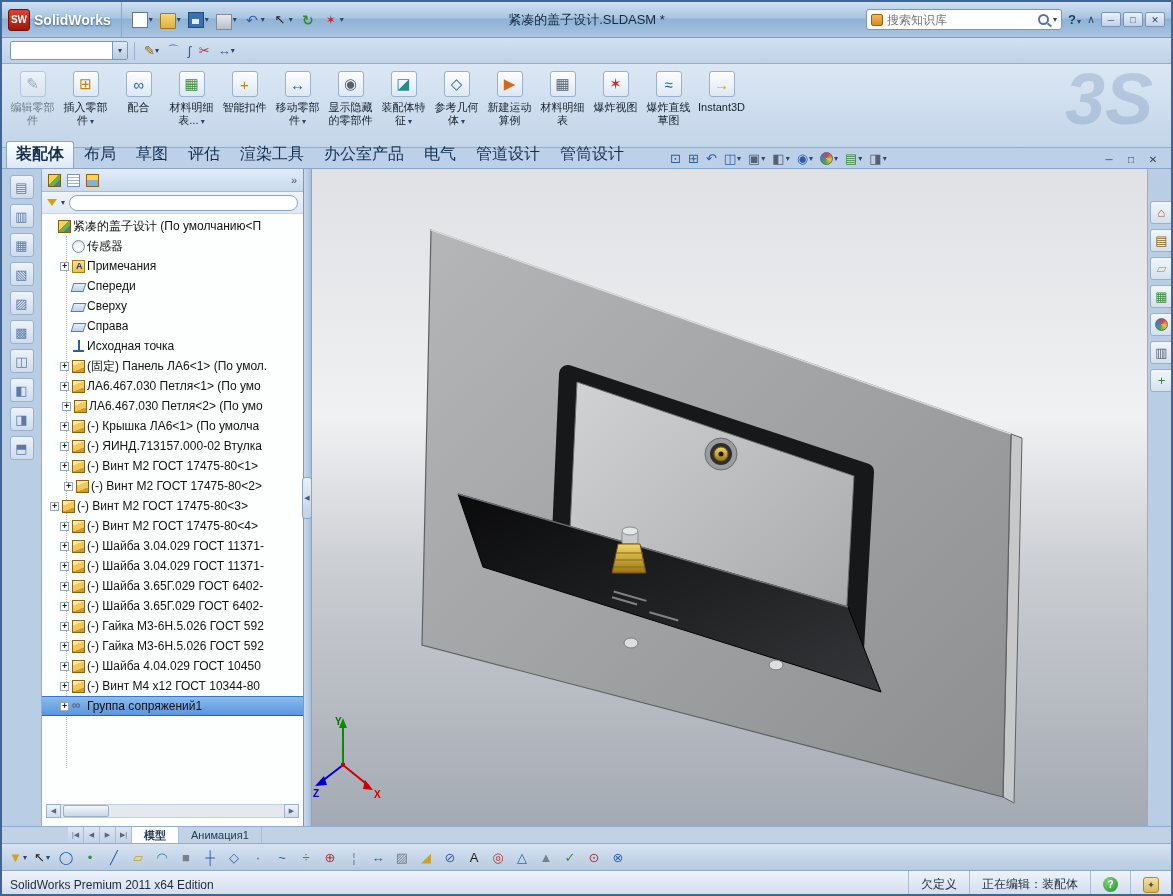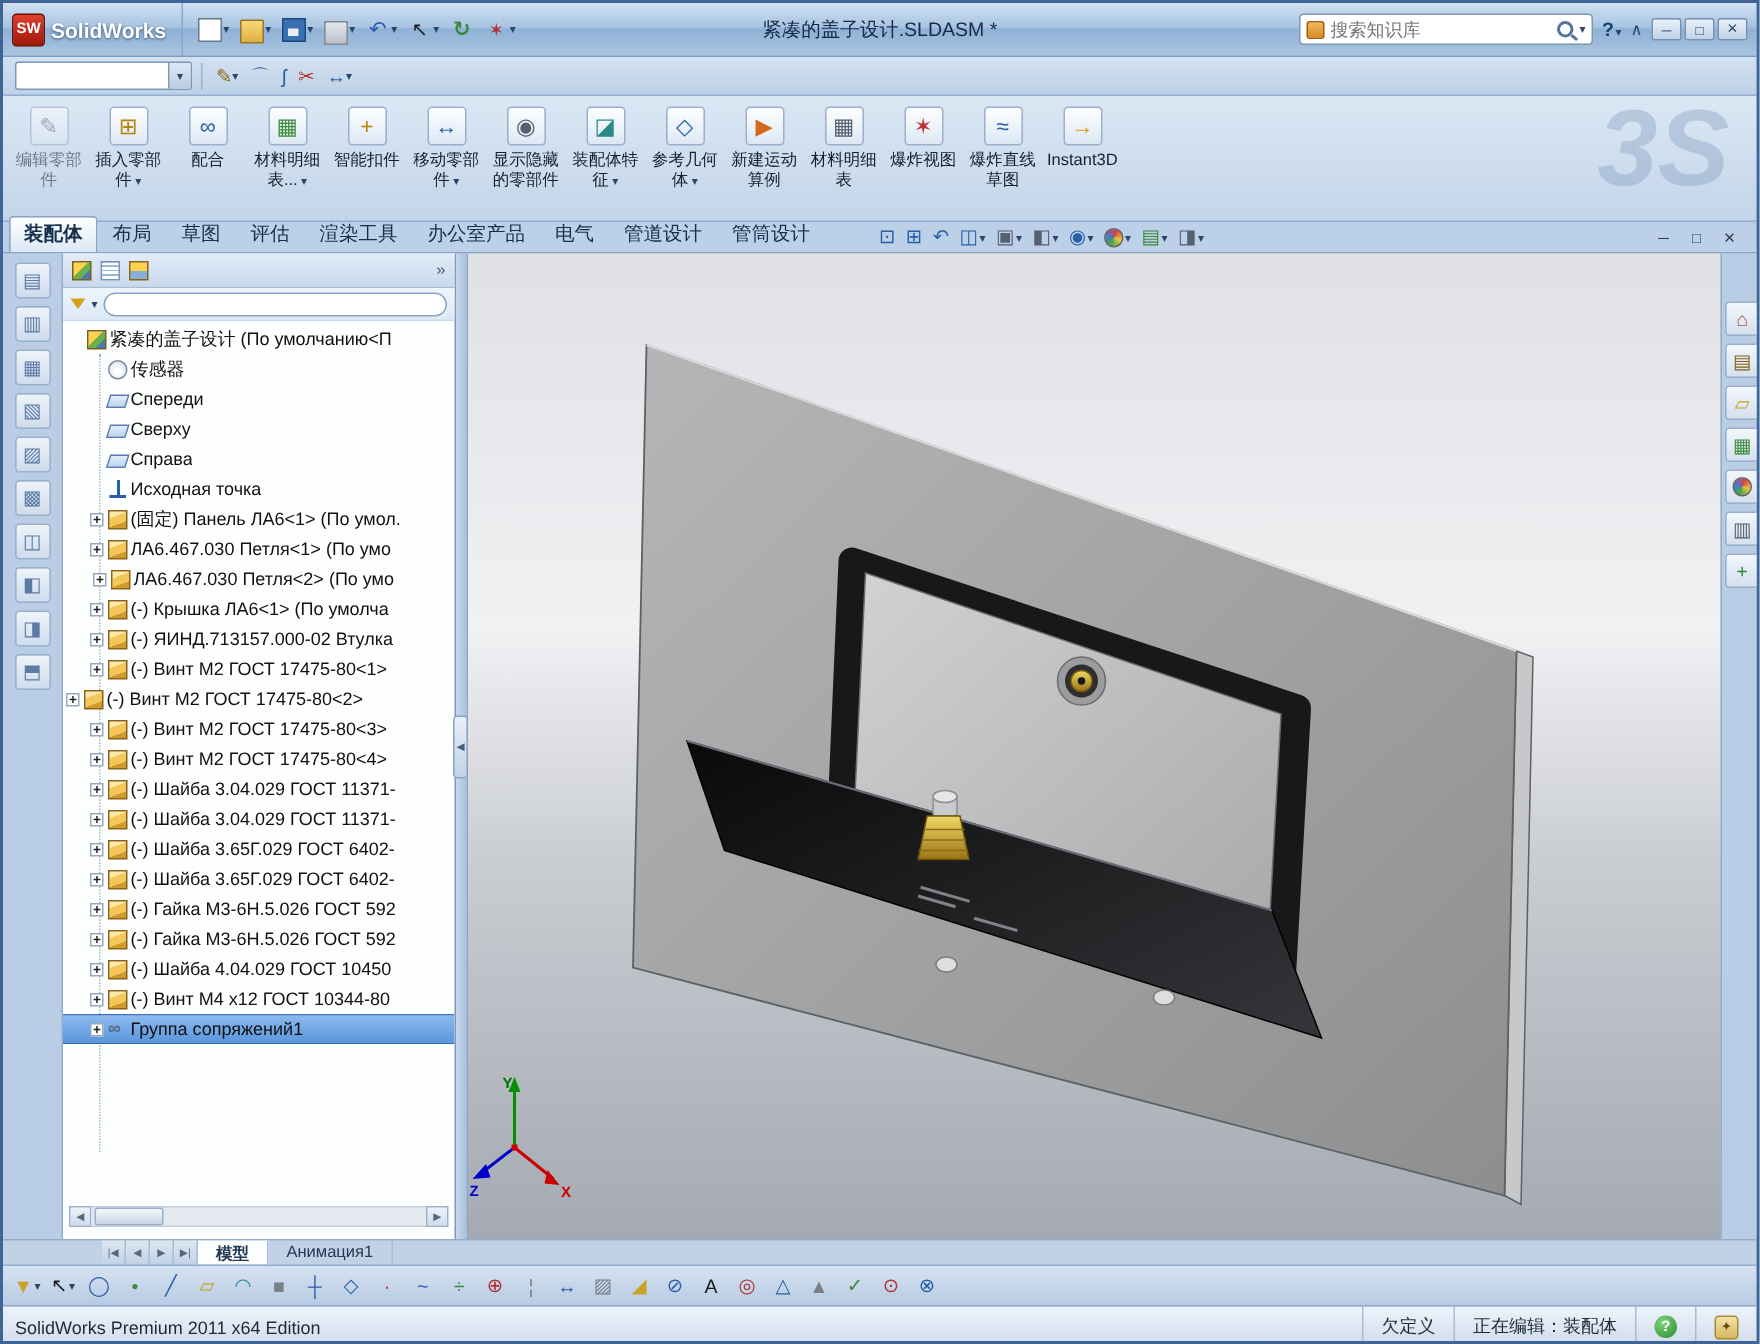--- a/index.html
+++ b/index.html
@@ -53,21 +53,21 @@
 #ribbon{position:absolute;left:0;top:62px;width:100%;height:84px;background:linear-gradient(#dbe7f4,#c3d5e9);border-bottom:1px solid #93add0;display:flex;align-items:stretch;padding:2px 0 0 4px;overflow:hidden;}
 #watermark{position:absolute;right:18px;top:-6px;font-size:72px;font-style:italic;font-weight:bold;color:rgba(120,148,186,.35);pointer-events:none;}
 .rbtn{display:flex;flex-direction:column;align-items:center;width:53px;padding:5px 1px 2px;gap:4px;border-radius:3px;}
 .rbtn.disabled{opacity:.55;}
 .rbtn .ric{width:26px;height:26px;border:1px solid #9ab0cc;border-radius:3px;background:linear-gradient(#fdfeff,#dde8f4);display:flex;align-items:center;justify-content:center;font-size:15px;flex:none;}
 .rbtn .rlabel{font-size:11px;line-height:1.15;text-align:center;color:#15202e;word-break:break-all;}
 .rbtn.dd .rlabel::after{content:" ▾";font-size:8px;color:#2c466b;}
 
 
 #cmtabs{position:absolute;left:0;top:146px;width:100%;height:21px;background:#bcd0e8;display:flex;align-items:flex-end;padding-left:4px;border-bottom:1px solid #8aa5c8;}
-.ctab{padding:2px 9px 3px;font-size:13px;color:#15304f;border:1px solid transparent;border-bottom:none;}
+.ctab{padding:2px 9px 3px;font-size:16px;color:#15304f;border:1px solid transparent;border-bottom:none;}
 .ctab.active{background:linear-gradient(#ffffff,#dce8f4);border-color:#8aa5c8;border-radius:3px 3px 0 0;font-weight:bold;}
 #vtools{display:flex;align-items:center;gap:3px;margin-left:34px;margin-bottom:1px;}
 .vtool{display:flex;align-items:center;height:18px;padding:0 2px;}
 .vtool .g{font-size:13px;}
 .vtool.dd::after{content:"▾";font-size:8px;color:#2c466b;margin-left:1px;}
 #docbtns{margin-left:auto;display:flex;gap:6px;padding-right:10px;margin-bottom:3px;}
 #docbtns .db{font-size:10px;color:#32404f;width:16px;text-align:center;}
 
 
 #main{position:absolute;left:0;top:167px;width:100%;height:657px;}
@@ -428,20 +428,25 @@
             <span class="exp"></span>
             <span class="ico ic-assembly"></span>
             <span class="tlabel">紧凑的盖子设计 (По умолчанию&lt;П</span>
           </div>
           <div class="trow" style="padding-left: 18px;">
             <span class="exp"></span>
             <span class="ico ic-sensors"></span>
             <span class="tlabel">传感器</span>
           </div>
           <div class="trow" style="padding-left: 18px;">
+            <span class="exp on"></span>
+            <span class="ico ic-annotations"></span>
+            <span class="tlabel">Примечания</span>
+          </div>
+          <div class="trow" style="padding-left: 18px;">
             <span class="exp"></span>
             <span class="ico ic-plane"></span>
             <span class="tlabel">Спереди</span>
           </div>
           <div class="trow" style="padding-left: 18px;">
             <span class="exp"></span>
             <span class="ico ic-plane"></span>
             <span class="tlabel">Сверху</span>
           </div>
           <div class="trow" style="padding-left: 18px;">
@@ -477,26 +482,26 @@
           <div class="trow" style="padding-left: 18px;">
             <span class="exp on"></span>
             <span class="ico ic-part"></span>
             <span class="tlabel">(-) ЯИНД.713157.000-02 Втулка</span>
           </div>
           <div class="trow" style="padding-left: 18px;">
             <span class="exp on"></span>
             <span class="ico ic-part"></span>
             <span class="tlabel">(-) Винт М2 ГОСТ 17475-80&lt;1&gt;</span>
           </div>
-          <div class="trow" style="padding-left: 2px;">
+          <div class="trow" style="padding-left: 22px;">
             <span class="exp on"></span>
             <span class="ico ic-part"></span>
             <span class="tlabel">(-) Винт М2 ГОСТ 17475-80&lt;2&gt;</span>
           </div>
-          <div class="trow" style="padding-left: 18px;">
+          <div class="trow" style="padding-left: 8px;">
             <span class="exp on"></span>
             <span class="ico ic-part"></span>
             <span class="tlabel">(-) Винт М2 ГОСТ 17475-80&lt;3&gt;</span>
           </div>
           <div class="trow" style="padding-left: 18px;">
             <span class="exp on"></span>
             <span class="ico ic-part"></span>
             <span class="tlabel">(-) Винт М2 ГОСТ 17475-80&lt;4&gt;</span>
           </div>
           <div class="trow" style="padding-left: 18px;">

